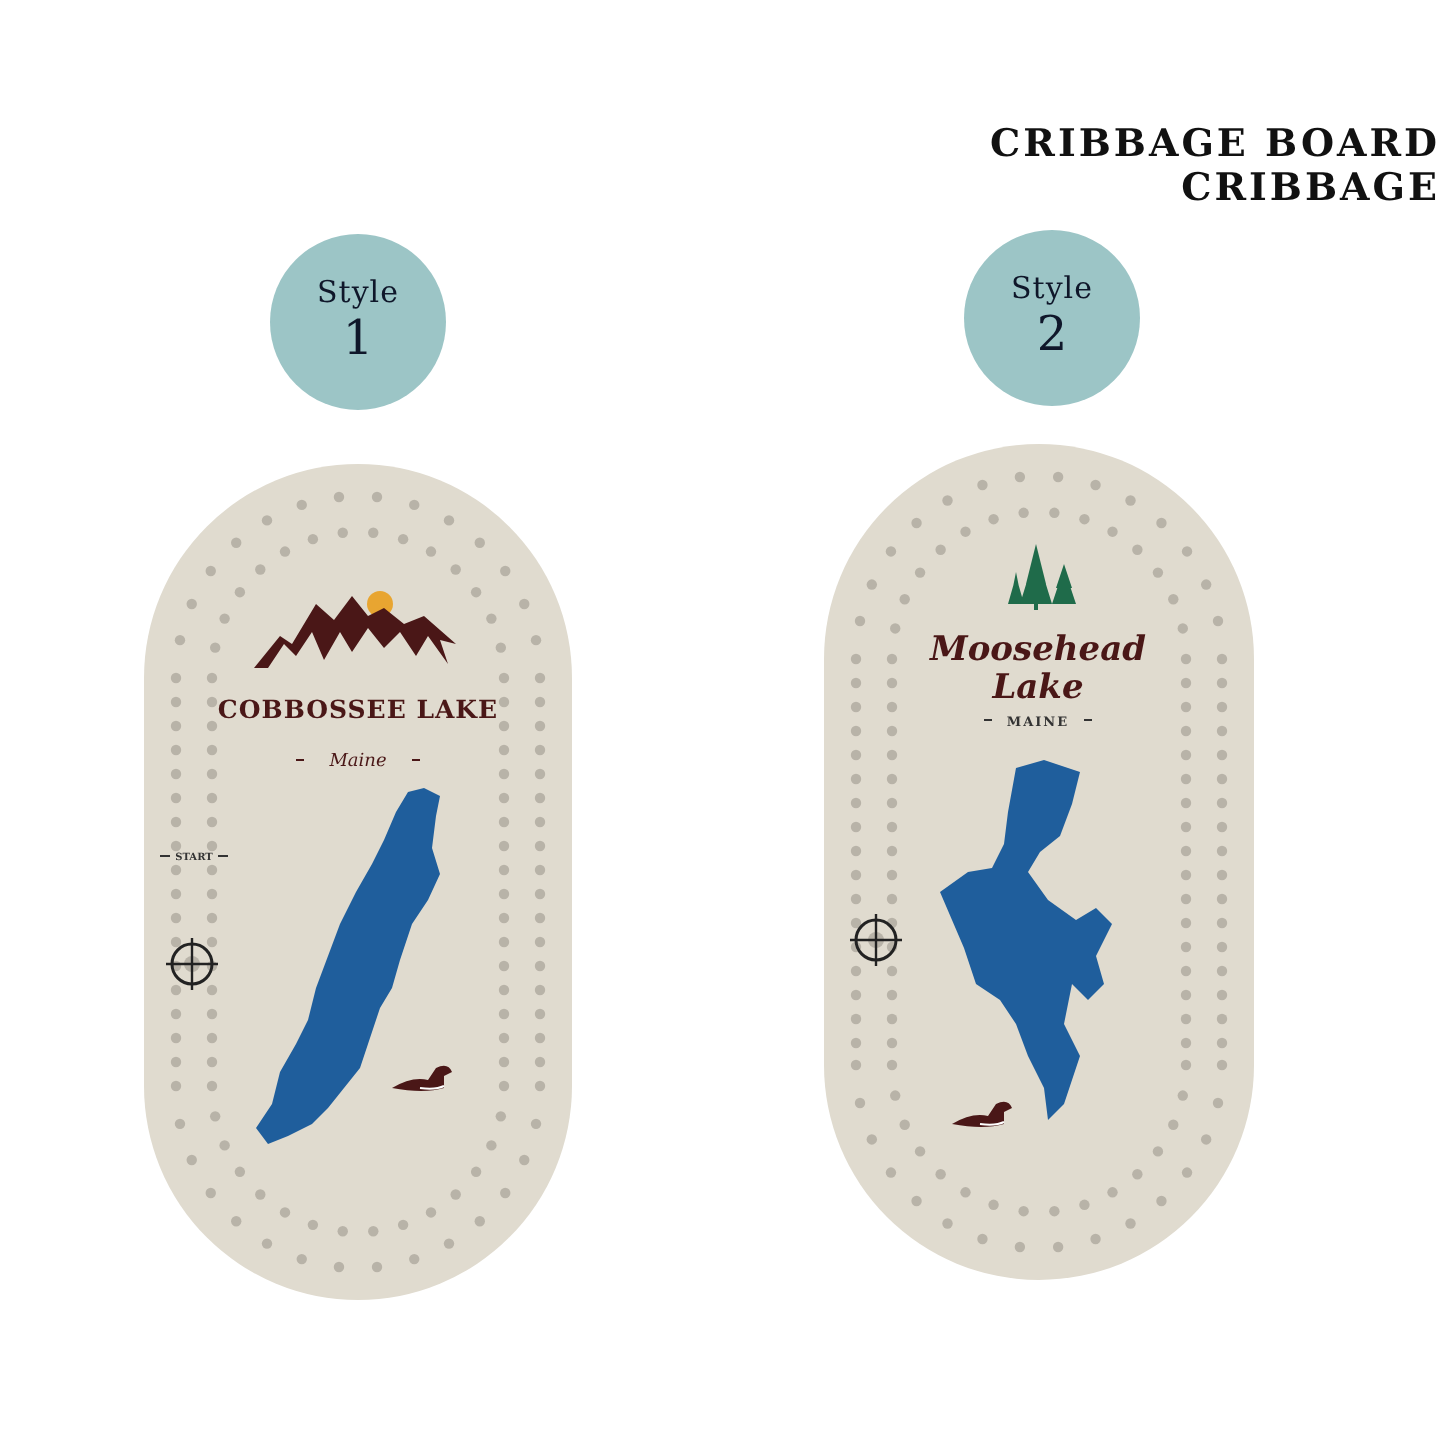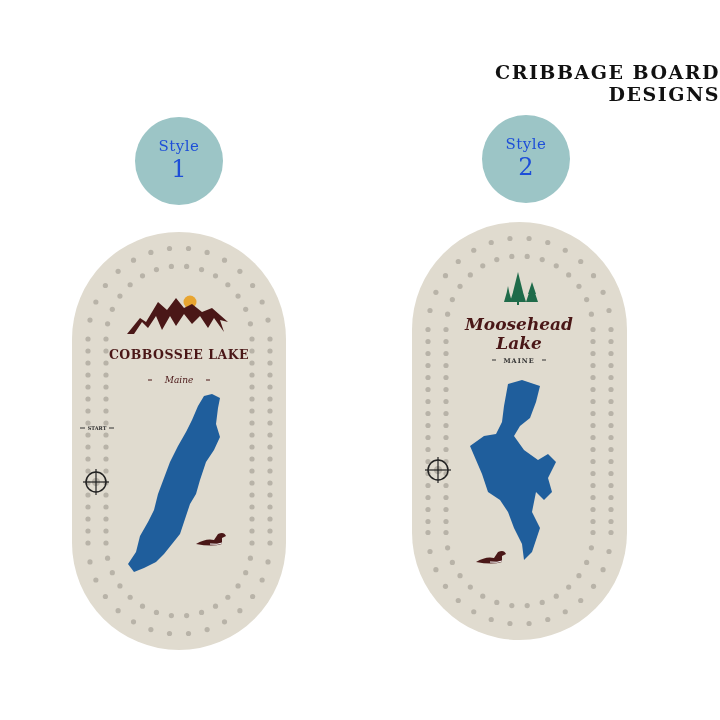--- a/index.html
+++ b/index.html
@@ -1,29 +1,29 @@
 <!DOCTYPE html>
 <html><head>
 <meta charset="utf-8">
 <style>
   html,body{margin:0;padding:0;background:#ffffff;}
   body{width:720px;height:720px;position:relative;overflow:hidden;font-family:"DejaVu Serif",serif;}
   .title{position:absolute;left:0;width:720px;top:21px;text-align:right;font-family:"DejaVu Serif",serif;font-weight:bold;font-size:19px;line-height:22px;letter-spacing:1.5px;color:#111;margin-top:40px;}
-  .badge{position:absolute;width:88px;height:88px;border-radius:50%;background:#9cc5c6;text-align:center;color:#1d4ed8;}
+  .badge{position:absolute;width:88px;height:88px;border-radius:50%;background:#9cc5c6;text-align:center;color:#0f172a;}
   .badge .lbl{display:block;margin-top:20px;font-size:15px;letter-spacing:0.5px;}
   .badge .num{display:block;font-size:24px;line-height:26px;margin-top:1px;}
   .board{position:absolute;}
   svg text{font-family:"DejaVu Serif",serif;}
 </style>
 </head>
 <body>
 
 <div class="title">
   <div>CRIBBAGE BOARD</div>
-  <div>DESIGNS</div>
+  <div>CRIBBAGE</div>
 </div>
 
 <div class="badge" style="left:135px;top:117px;">
   <span class="lbl">Style</span>
   <span class="num">1</span>
 </div>
 
 <div class="badge" style="left:482px;top:115px;">
   <span class="lbl">Style</span>
   <span class="num">2</span>

